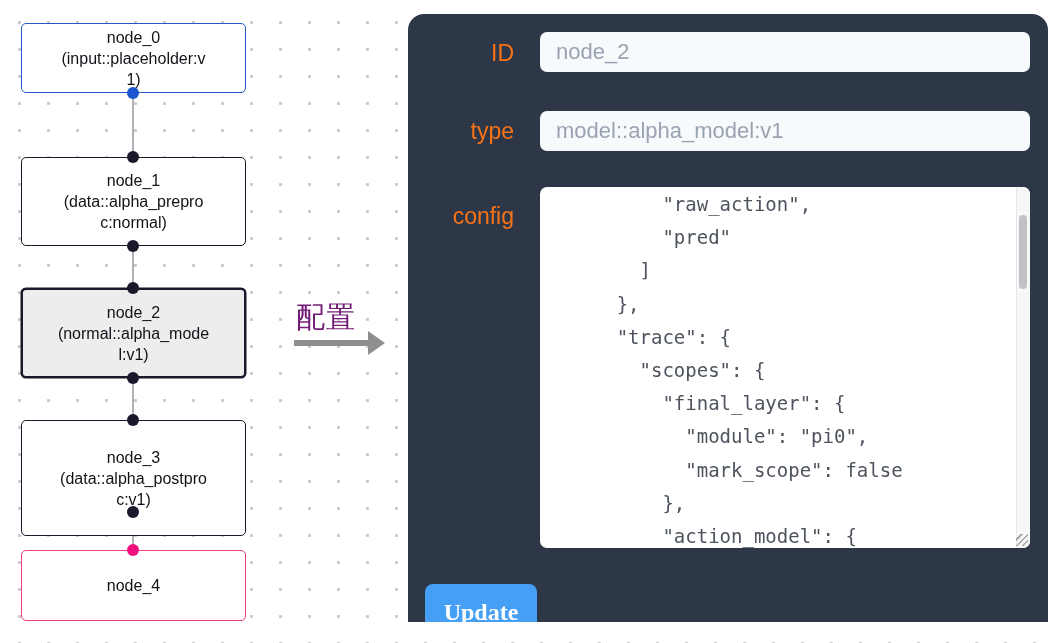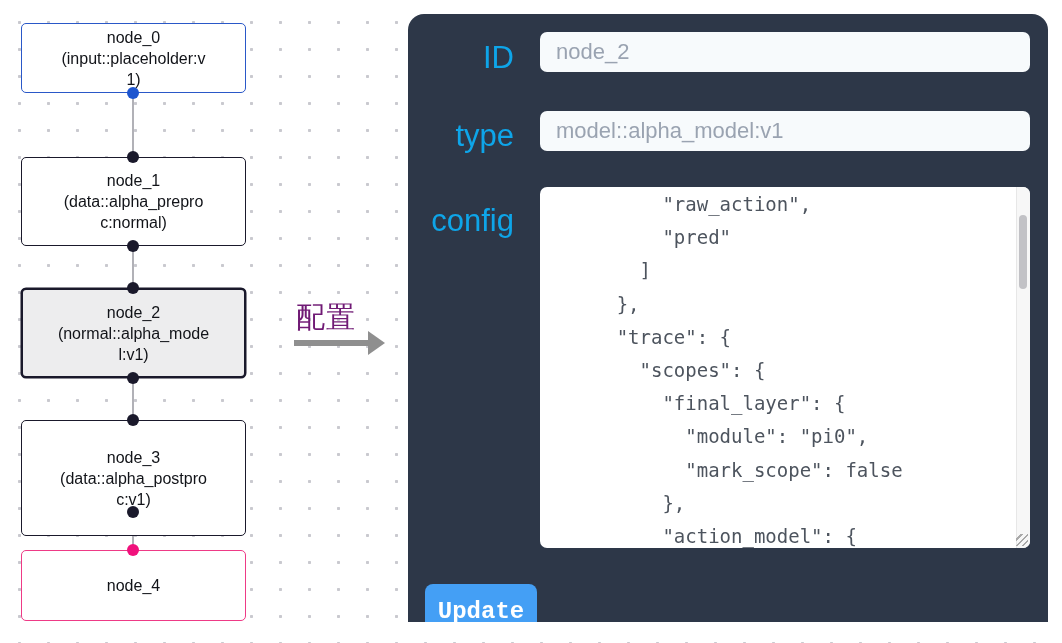--- a/index.html
+++ b/index.html
@@ -35,39 +35,39 @@
   
   .annot-label { position:absolute; left:296px; top:298px; font-size:29px; color:#701a75; letter-spacing:1px; z-index:2; }
   .arrow-shaft { position:absolute; left:294px; top:340px; width:76px; height:6px; background:#8f8f8f; }
   .arrow-head  { position:absolute; left:368px; top:331px; width:0; height:0;
                  border-left:17px solid #8f8f8f; border-top:12px solid transparent; border-bottom:12px solid transparent; }
 
   
   .panel { position:absolute; left:408px; top:14px; width:640px; height:608px;
            background:#2d3748; border-radius:16px 16px 0 0; overflow:hidden; z-index:4; }
   .plabel { position:absolute; left:10px; width:96px; text-align:right;
-            font-size:31px; color:#0ea5e9; }
+            font-size:23px; color:#f97316; }
   .pinput { position:absolute; left:132px; width:490px; height:40px;
             background:#f7fafc; border-radius:7px; display:flex; align-items:center;
             padding-left:16px; font-size:22px; color:#9aa3b1; }
   .ptextarea { position:absolute; left:132px; top:173px; width:490px; height:361px;
                background:#ffffff; border-radius:7px; overflow:hidden; }
   .config-pre { position:absolute; left:8px; top:1px; right:16px; bottom:0;
                 font-family:"DejaVu Sans Mono", monospace; font-size:19px; line-height:33.2px;
                 color:#4d545e; white-space:pre; overflow:hidden; }
   .scroll-track { position:absolute; right:0; top:0; width:14px; height:100%;
                   background:#f7f7f7; border-left:1px solid #e7e7e7; }
   .scroll-thumb { position:absolute; right:3px; top:28px; width:8px; height:74px;
                   background:#c2c2c6; border-radius:4px; }
   .resize-grip { position:absolute; right:2px; bottom:2px; width:12px; height:12px;
                  background:repeating-linear-gradient(315deg, transparent 0 3px, #a9a9a9 3px 4.5px);
                  }
   .update-btn { position:absolute; left:17px; top:570px; width:112px; height:52px;
                 background:#449ff5; border:none; border-radius:8px;
-                font-family:Liberation Mono, monospace;
+                font-family:Liberation Serif, serif;
                 font-size:24px; font-weight:bold; color:#ffffff; text-align:center;
                 padding-top:4px; line-height:28px; cursor:pointer; }
 </style>
 </head>
 <body>
 
 <div>
 
   <div class="edge-line"></div>
 

